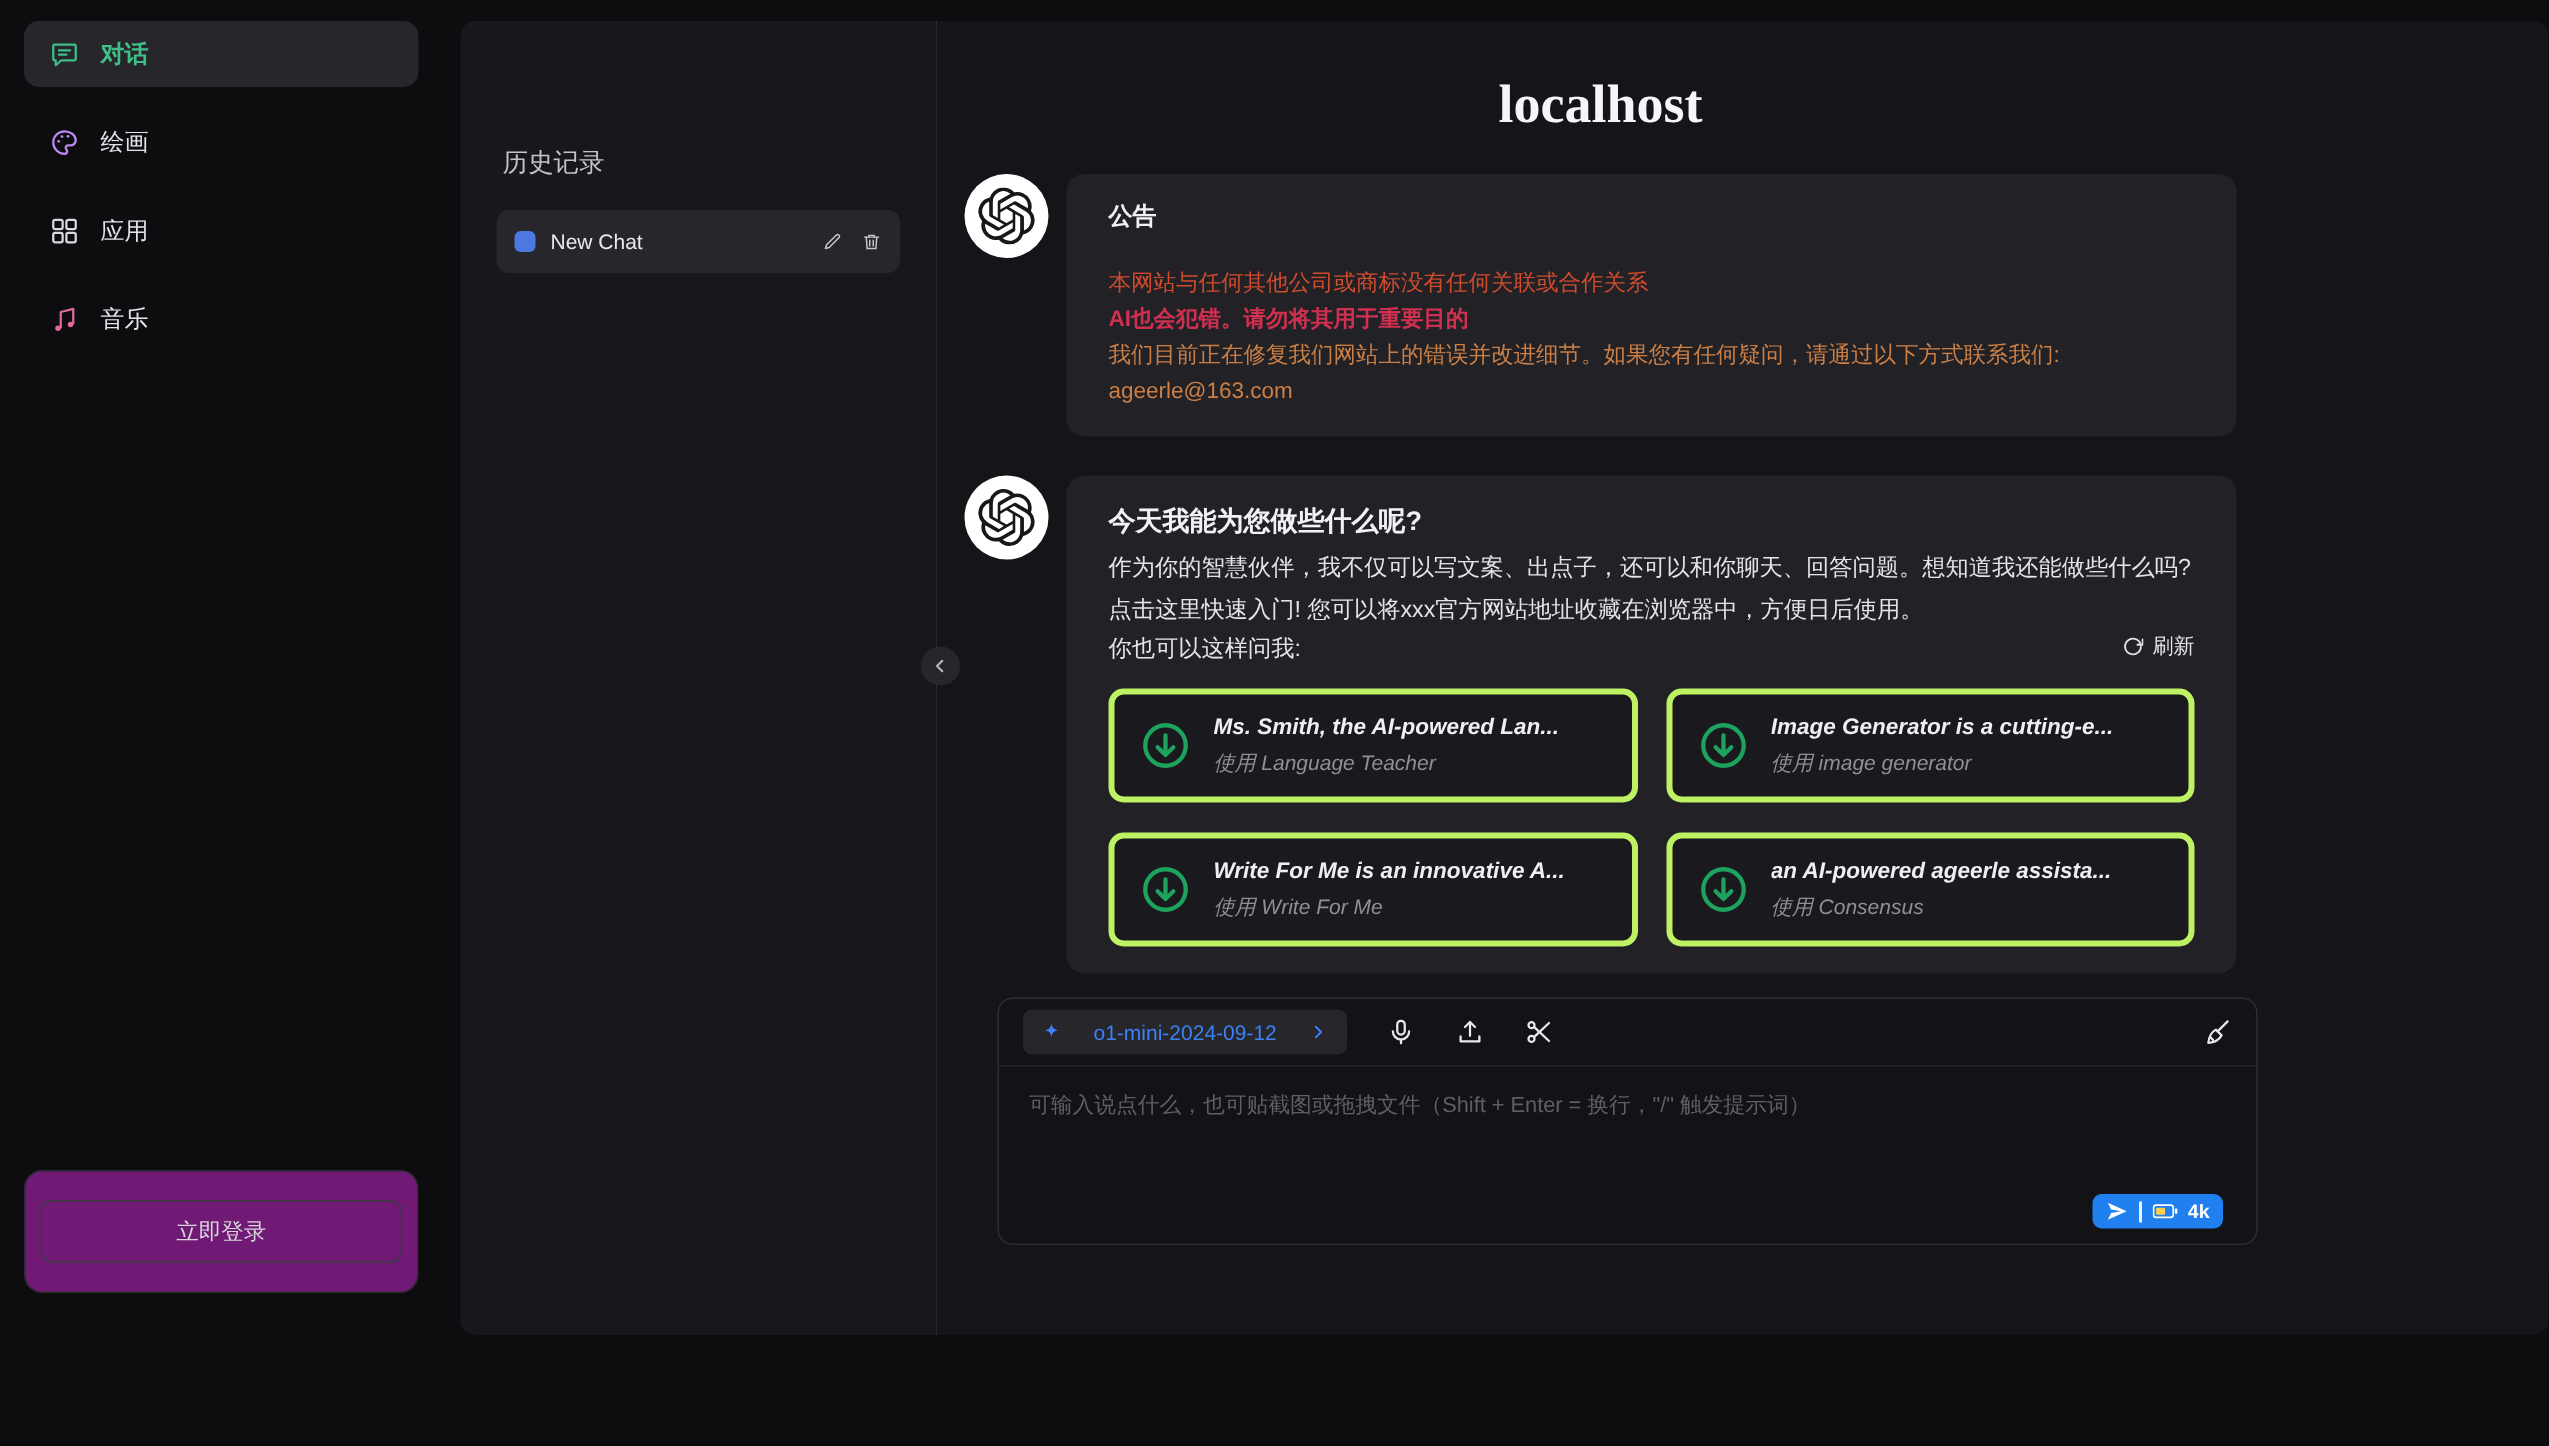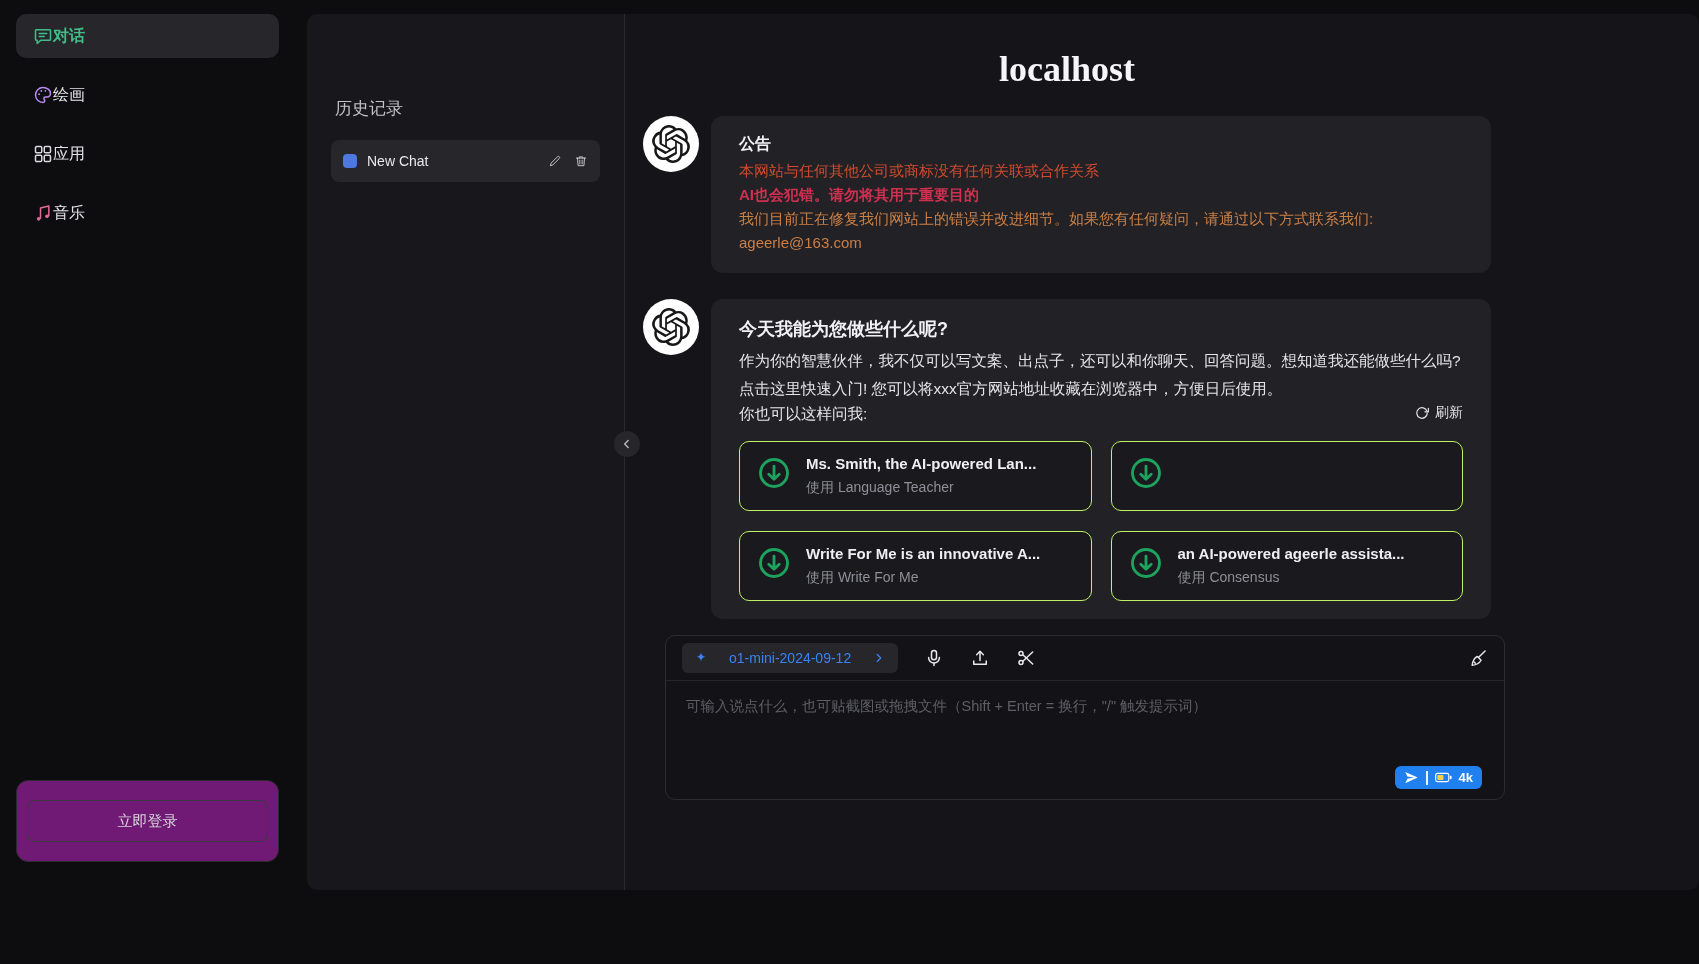--- a/index.html
+++ b/index.html
@@ -4,21 +4,21 @@
 <style>
   * { margin:0; padding:0; box-sizing:border-box; }
   html,body { width:1699px; height:964px; background:#0d0d10; overflow:hidden;
     font-family:"Liberation Sans","DejaVu Sans",sans-serif; }
   .shell { position:absolute; top:14px; left:0; right:0; bottom:74px; display:flex; }
 
   
   .sidebar { width:291px; flex:none; position:relative; padding-left:16px; }
   .nav { display:flex; flex-direction:column; gap:15px; }
   .nav-item { width:263px; height:44px; border-radius:10px; display:flex; align-items:center;
-    padding:0 17px; color:#e4e4e8; font-size:16px; cursor:pointer; }
+    gap:14px; padding:0 17px; color:#e4e4e8; font-size:16px; cursor:pointer; }
   .nav-item.active { background:#26262b; color:#3fbf87; font-weight:700; }
   .nav-item svg { width:20px; height:20px; flex:none; }
   .ic-chat { color:#3fbf87; } .ic-grid { color:#d9d9de; }
   .ic-palette { color:#b98af2; } .ic-music { color:#e06a9a; }
   .login-wrap { position:absolute; left:16px; bottom:28px; width:263px;
     border:1px solid #2a2a2f; border-radius:12px; padding:19px 10px; background:#701a75; }
   .login-btn { width:100%; height:42px; background:transparent; border:1px solid #3a3a40;
     border-radius:8px; color:#d6d6da; font-size:15px; cursor:pointer; font-family:inherit; }
 
   
@@ -46,36 +46,36 @@
     padding:26px 0 0 18px; overflow:hidden; }
   .content { width:848px; }
   .main-title { text-align:center; color:#f6f6f8; font-size:36px; font-weight:700;
     font-family:"Liberation Serif","DejaVu Serif",serif; margin-top:8px; }
   .msg-row { display:flex; margin-top:26px; }
   .avatar { width:56px; height:56px; border-radius:50%; background:#ffffff; flex:none;
     margin-right:12px; display:flex; align-items:center; justify-content:center; }
   .avatar svg { width:38px; height:38px; }
   .bubble { flex:1; background:#212126; border-radius:12px; padding:18px 28px; }
 
-  .ann-heading { color:#f2f2f4; font-size:16px; font-weight:700; margin-bottom:4px; }
+  .ann-heading { color:#f2f2f4; font-size:16px; font-weight:700; margin-bottom:22px; }
   .ann-line1 { color:#d14b2e; font-weight:400; font-size:15px; line-height:1.6; }
   .ann-line2 { color:#d03050; font-weight:600; font-size:15px; line-height:1.6; }
   .ann-line3 { color:#cb7f45; font-size:15px; line-height:1.6; }
   .ann-email { color:#cb7f45; font-size:15px; line-height:1.6; text-decoration:none; display:inline-block; }
 
   .wl-heading { color:#f2f2f4; font-size:18px; font-weight:700; margin-bottom:6px; }
   .wl-body { color:#e4e4e8; font-size:15.5px; line-height:1.78; }
   .wl-hint-row { display:flex; justify-content:space-between; align-items:flex-start;
     color:#e4e4e8; font-size:15.5px; margin-top:2px; }
   .refresh-btn { display:flex; align-items:center; gap:6px; color:#e2e2e6; font-size:14px; cursor:pointer; }
   .refresh-btn svg { width:14px; height:14px; }
 
   .sugg-grid { display:grid; grid-template-columns:1fr 1fr; gap:20px 19px; margin-top:16px; }
-  .sugg-card { background:#19191e; border:1px solid #bef264; border-radius:10px;
-    padding:13px 16px; display:flex; align-items:flex-start; gap:14px; cursor:pointer; }
+  .sugg-card { background:#19191e; border:4px solid #bef264; border-radius:10px;
+    padding:13px 16px; display:flex; align-items:center; gap:14px; cursor:pointer;font-style:italic; }
   .sugg-icon { width:36px; height:36px; flex:none; color:#1ea35f; }
   .sugg-icon svg { width:36px; height:36px; }
   .sugg-text { min-width:0; }
   .sugg-title { color:#efeff2; font-size:15px; font-weight:600; white-space:nowrap; overflow:hidden; }
   .sugg-sub { color:#8f8f97; font-size:14px; margin-top:7px; }
 
   
   .composer { margin:16px 0 0 22px; width:840px; border:1px solid #2c2c32;
     border-radius:10px; background:#131317; }
   .composer-toolbar { display:flex; align-items:center; gap:26px; padding:7px 16px;
@@ -214,20 +214,24 @@
               <span class="sugg-text">
                 <div class="sugg-title">Ms. Smith, the AI-powered Lan...</div>
                 <div class="sugg-sub">使用 Language Teacher</div>
               </span>
             </div>
             <div class="sugg-card">
               <span class="sugg-icon"><svg viewBox="0 0 24 24" fill="none" stroke="currentColor" stroke-width="1.9" stroke-linecap="round" stroke-linejoin="round">
                     <circle cx="12" cy="12" r="9"></circle>
                     <path d="M12 7.5v8.5M8.5 12.8L12 16.2l3.5-3.4"></path>
                   </svg></span>
+              <span class="sugg-text">
+                <div class="sugg-title">Image Generator is a cutting-e...</div>
+                <div class="sugg-sub">使用 image generator</div>
+              </span>
             </div>
             <div class="sugg-card">
               <span class="sugg-icon"><svg viewBox="0 0 24 24" fill="none" stroke="currentColor" stroke-width="1.9" stroke-linecap="round" stroke-linejoin="round">
                     <circle cx="12" cy="12" r="9"></circle>
                     <path d="M12 7.5v8.5M8.5 12.8L12 16.2l3.5-3.4"></path>
                   </svg></span>
               <span class="sugg-text">
                 <div class="sugg-title">Write For Me is an innovative A...</div>
                 <div class="sugg-sub">使用 Write For Me</div>
               </span>

